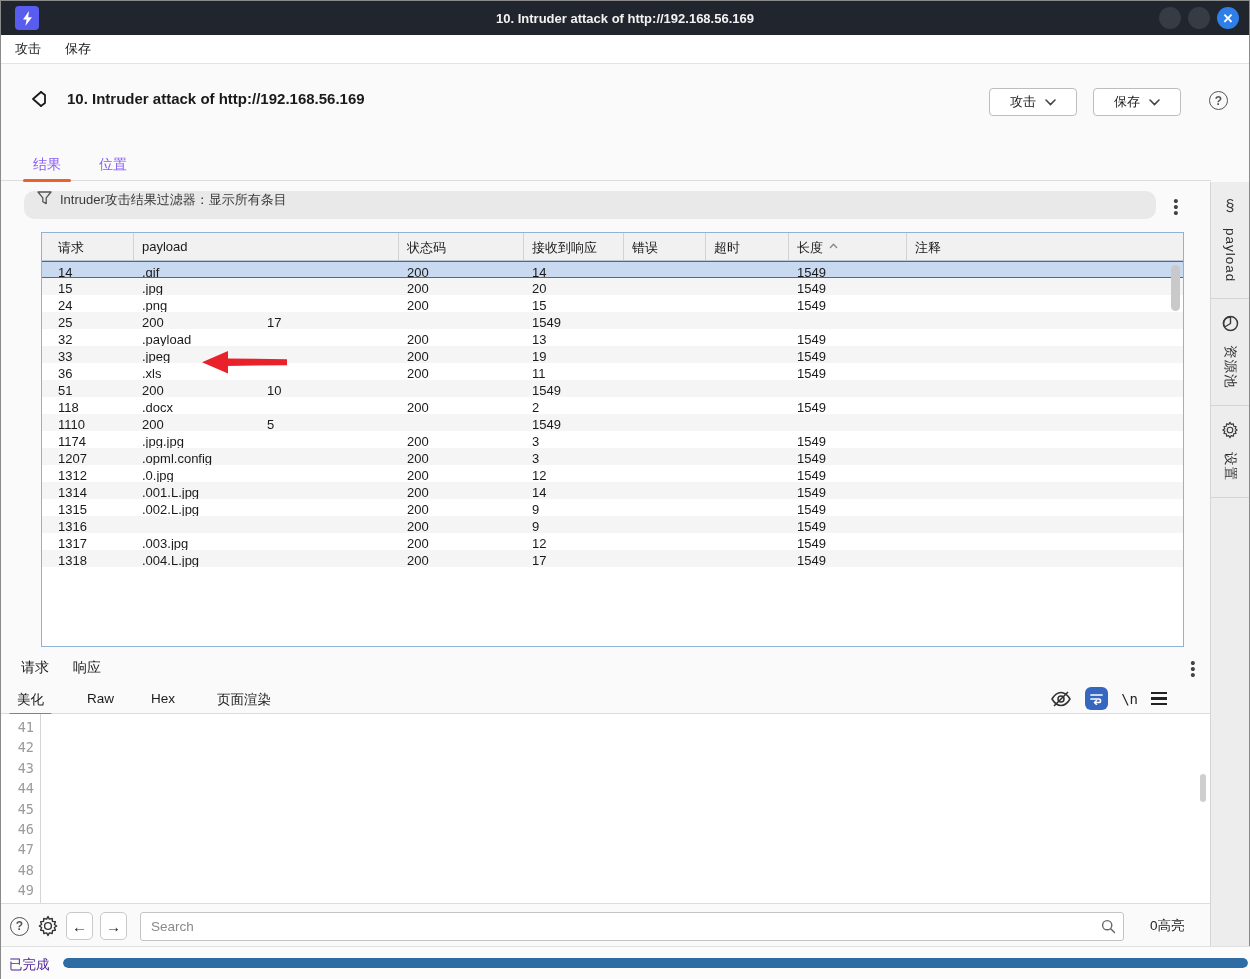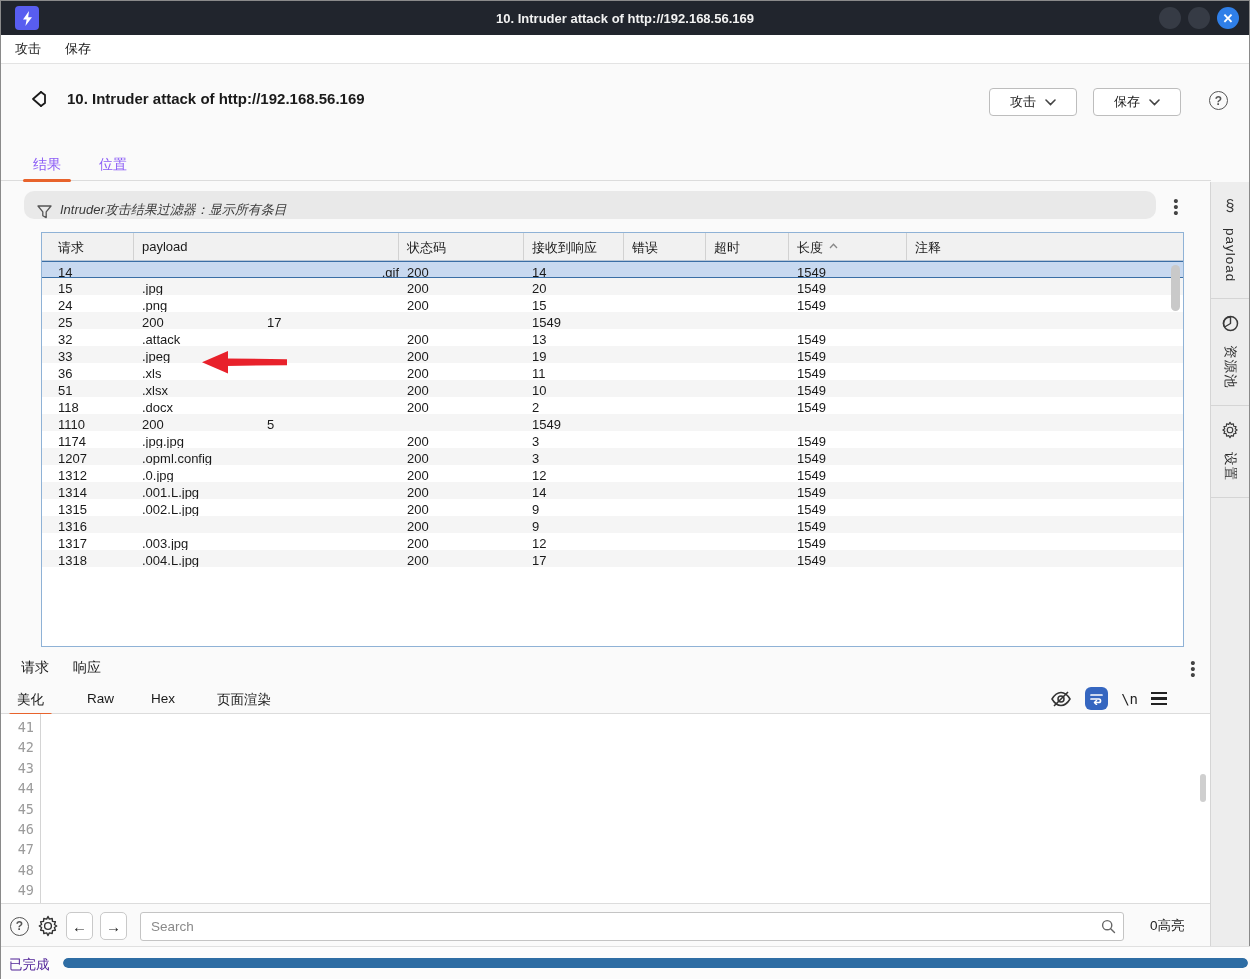--- a/index.html
+++ b/index.html
@@ -29,21 +29,21 @@
   .help-top { left:1208px; top:90px; }
 
   
   .main-tabs { position:absolute; top:150px; left:0; width:1210px; height:30px; border-bottom:1px solid #dcdcdc; }
   .mtab { position:absolute; top:3px; font-size:14px; color:#8b5cf6; padding:2px 10px; }
   .mtab.results { left:22px; }
   .mtab.positions { left:88px; }
   .mtab.active::after { content:""; position:absolute; left:0; right:0; bottom:-6px; height:3px; background:#e8632c; border-radius:2px; }
 
   
-  .filter-bar { position:absolute; top:190px; left:23px; width:1132px; height:28px; background:#e9e9e9; border-radius:10px; display:flex; align-items:flex-end; padding-left:13px; gap:8px;font-style:italic; }
+  .filter-bar { position:absolute; top:190px; left:23px; width:1132px; height:28px; background:#e9e9e9; border-radius:10px; display:flex; align-items:flex-start; padding-left:13px; gap:8px; }
   .filter-text { font-size:13px; color:#3a3a3a; }
   .kebab { position:absolute; font-size:15px; color:#444; letter-spacing:0; line-height:7px; text-align:center; width:14px; }
   .kebab-filter { left:1168px; top:196px; }
   .kebab-msg { left:1185px; top:658px; }
   .kebab span { display:block; height:6px; }
 
   
   .rtable { position:absolute; top:231px; left:40px; width:1143px; height:415px; background:#fff; border:1px solid #8fb2d6; overflow:hidden; }
   .thead { display:flex; height:28px; background:#f1f1f1; border-bottom:1px solid #b9c6d6; }
   .th { font-size:13px; color:#1a1a1a; padding:6px 0 0 8px; border-right:1px solid #d2d2d2; display:flex; gap:6px; align-items:flex-start; white-space:nowrap; overflow:hidden; }
@@ -184,21 +184,21 @@
         <div class="th" style="width: 82px;">错误</div>
         <div class="th" style="width: 83px;">超时</div>
         <div class="th" style="width: 118px;">长度<svg width="9" height="6" viewBox="0 0 9 6" class="sort-caret">
             <path d="M1 5 L4.5 1.2 L8 5" fill="none" stroke="#888" stroke-width="1.3"></path>
           </svg></div>
         <div class="th">注释</div>
       </div>
     <div class="tbody" id="table-body">
         <div class="tr sel">
           <div class="td" style="width: 92px;">14</div>
-          <div class="td" style="width: 265px; text-align: right;">.gif</div>
+          <div class="td" style="width: 265px;">.gif</div>
           <div class="td" style="width: 125px;">200</div>
           <div class="td" style="width: 100px;">14</div>
           <div class="td" style="width: 82px;"></div>
           <div class="td" style="width: 83px;"></div>
           <div class="td" style="width: 118px;">1549</div>
           <div class="td"></div>
         </div>
         <div class="tr">
           <div class="td" style="width: 92px;">15</div>
           <div class="td" style="width: 265px;">.jpg</div>
@@ -223,21 +223,21 @@
           <div class="td" style="width: 92px;">25</div>
           <div class="td" style="width: 125px;">200</div>
           <div class="td" style="width: 100px;">17</div>
           <div class="td" style="width: 82px;"></div>
           <div class="td" style="width: 83px;"></div>
           <div class="td" style="width: 118px;">1549</div>
           <div class="td"></div>
         </div>
         <div class="tr">
           <div class="td" style="width: 92px;">32</div>
-          <div class="td" style="width: 265px;">.attack</div>
+          <div class="td" style="width: 265px;">.payload</div>
           <div class="td" style="width: 125px;">200</div>
           <div class="td" style="width: 100px;">13</div>
           <div class="td" style="width: 82px;"></div>
           <div class="td" style="width: 83px;"></div>
           <div class="td" style="width: 118px;">1549</div>
           <div class="td"></div>
         </div>
         <div class="tr">
           <div class="td" style="width: 92px;">33</div>
           <div class="td" style="width: 265px;">.jpeg</div>
@@ -253,21 +253,20 @@
           <div class="td" style="width: 265px;">.xls</div>
           <div class="td" style="width: 125px;">200</div>
           <div class="td" style="width: 100px;">11</div>
           <div class="td" style="width: 82px;"></div>
           <div class="td" style="width: 83px;"></div>
           <div class="td" style="width: 118px;">1549</div>
           <div class="td"></div>
         </div>
         <div class="tr">
           <div class="td" style="width: 92px;">51</div>
-          <div class="td" style="width: 265px;">.xlsx</div>
           <div class="td" style="width: 125px;">200</div>
           <div class="td" style="width: 100px;">10</div>
           <div class="td" style="width: 82px;"></div>
           <div class="td" style="width: 83px;"></div>
           <div class="td" style="width: 118px;">1549</div>
           <div class="td"></div>
         </div>
         <div class="tr">
           <div class="td" style="width: 92px;">118</div>
           <div class="td" style="width: 265px;">.docx</div>

